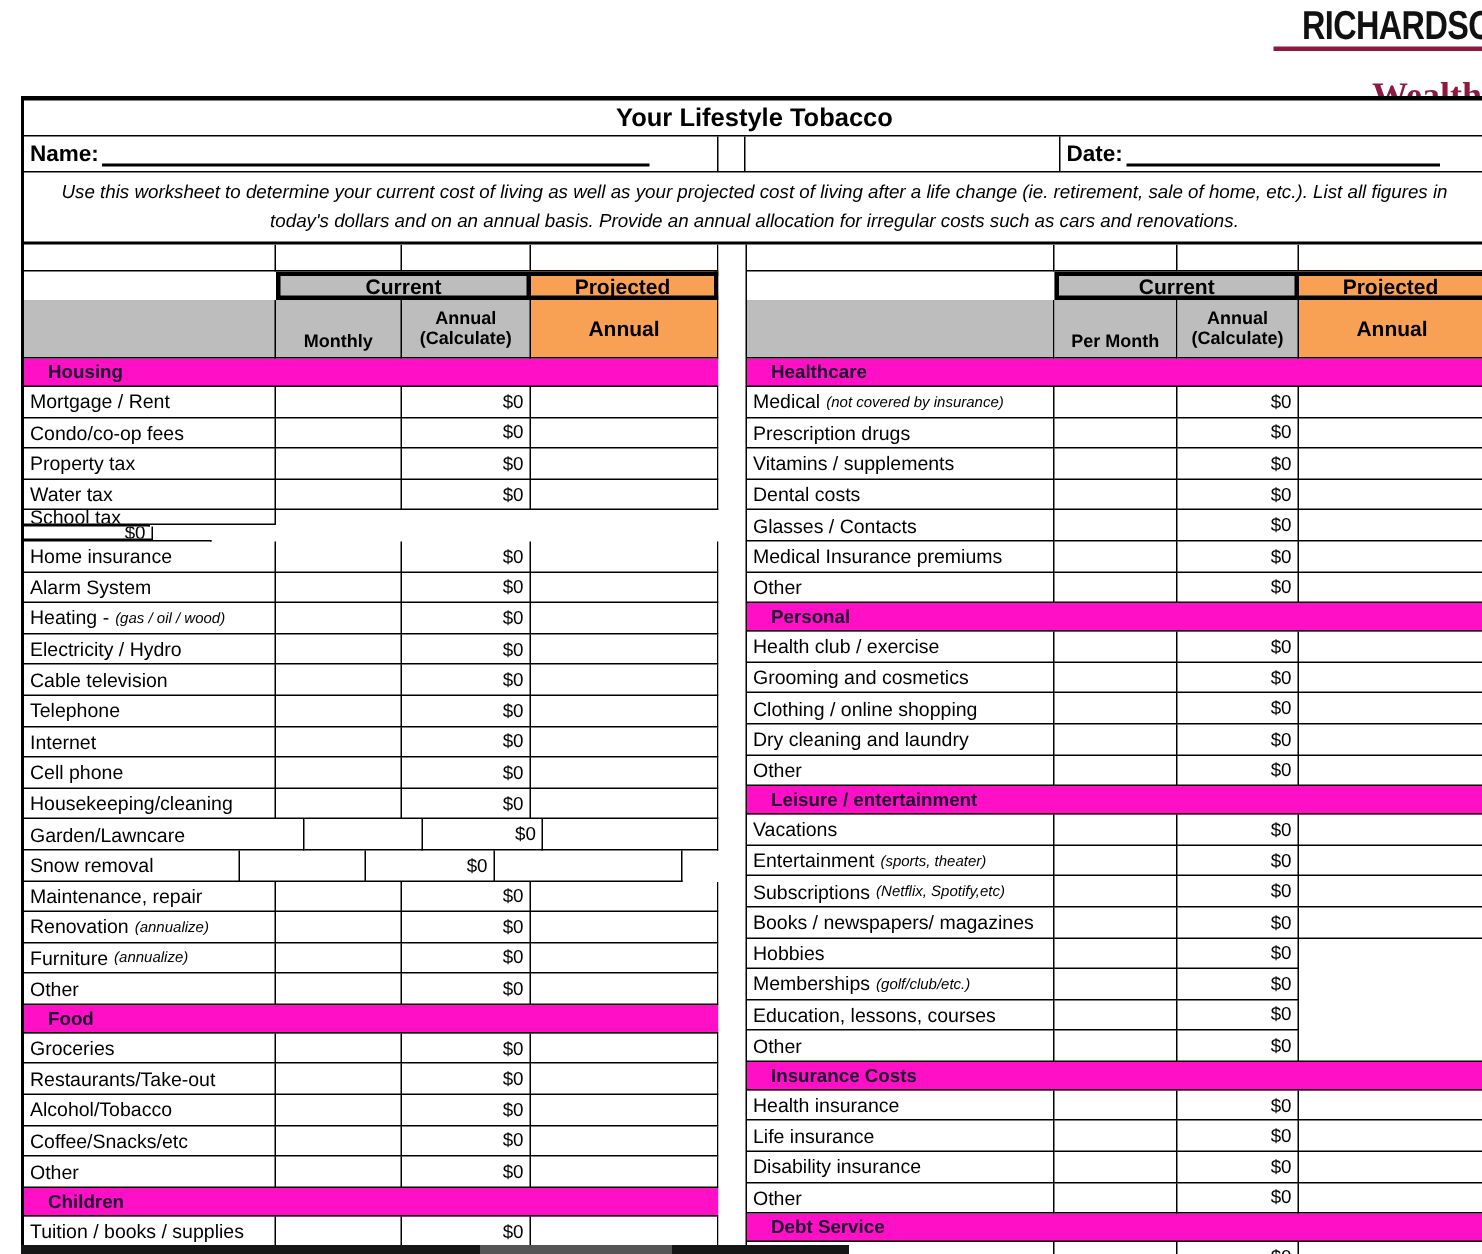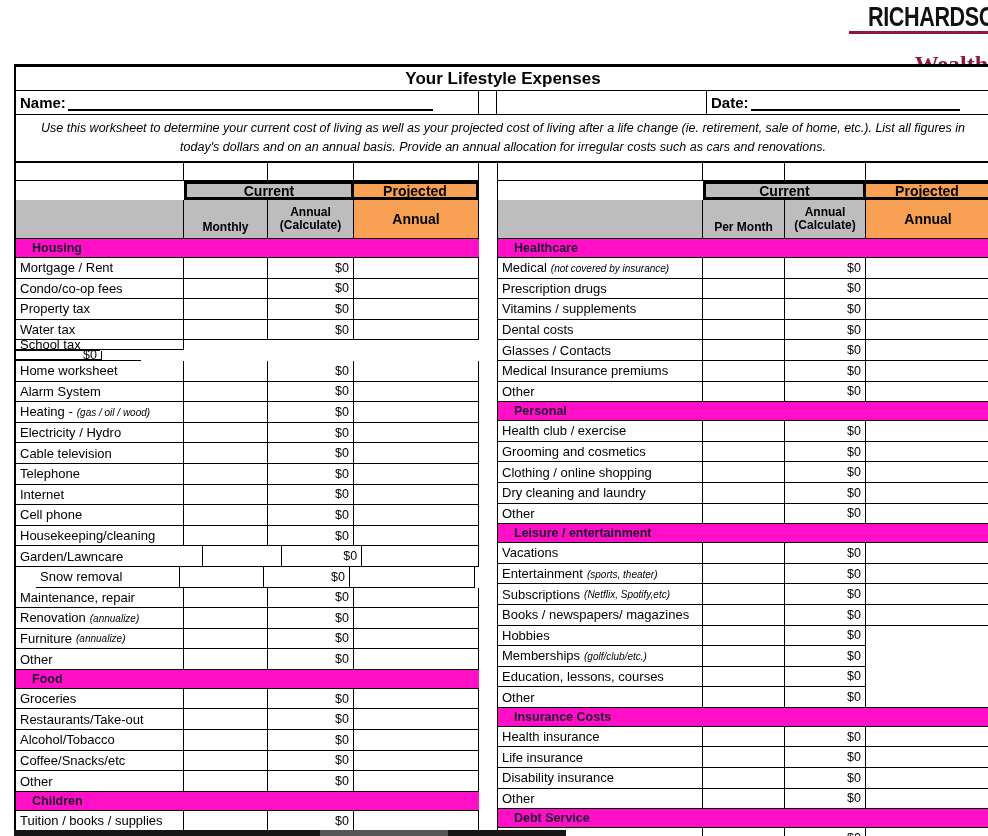--- a/index.html
+++ b/index.html
@@ -47,21 +47,21 @@
 <body style="--gray: #BDBDBD; --orange: #F8A054; --magenta: #FF10C6; --maroon: #8C1A3F;">
 
 <div class="logo">
   <div class="logo-top">RICHARDSON</div>
   <div class="logo-rule"></div>
   <div class="logo-bottom">Wealth</div>
 </div>
 
 <div class="sheet">
   <div class="title-row">
-    <span>Your Lifestyle Expenses</span>
+    <span>Your Lifestyle Tobacco</span>
   </div>
 
   <div class="name-row">
     <div class="ncell" style="width:463px;">
       <span class="lbl">Name:</span>
       <span class="fill-line" style="margin-right:45px;"></span>
     </div>
     <div class="ncell" style="width:18px;"></div>
     <div class="ncell" style="width:210px;"></div>
     <div class="ncell" style="width:283px;">
@@ -125,21 +125,21 @@
       <div class="row" style="height: 20.6px; flex-direction: column;">
         <div class="c labelcell" style="width: 168px;">
           <span>School tax</span>
         </div>
         <div class="c " style="width: 84px;"></div>
         <div class="c valcell" style="width: 86px;">$0</div>
         <div class="c " style="width: 125px;"></div>
       </div>
       <div class="row" style="height: 20.6px;">
         <div class="c labelcell" style="width: 168px;">
-          <span>Home worksheet</span>
+          <span>Home insurance</span>
         </div>
         <div class="c " style="width: 84px;"></div>
         <div class="c valcell" style="width: 86px;">$0</div>
         <div class="c " style="width: 125px;"></div>
       </div>
       <div class="row" style="height: 20.6px;">
         <div class="c labelcell" style="width: 168px;">
           <span>Alarm System</span>
         </div>
         <div class="c " style="width: 84px;"></div>
@@ -205,21 +205,21 @@
       </div>
       <div class="row" style="height: 20.6px;">
         <div class="c labelcell" style="width: 200px;">
           <span>Garden/Lawncare</span>
         </div>
         <div class="c " style="width: 84px;"></div>
         <div class="c valcell" style="width: 86px;">$0</div>
         <div class="c " style="width: 125px;"></div>
       </div>
       <div class="row" style="height: 20.6px;">
-        <div class="c labelcell" style="width: 144px; margin-left: 20px;">
+        <div class="c labelcell" style="width: 144px;">
           <span>Snow removal</span>
         </div>
         <div class="c " style="width: 84px;"></div>
         <div class="c valcell" style="width: 86px;">$0</div>
         <div class="c " style="width: 125px;"></div>
       </div>
       <div class="row" style="height: 20.6px;">
         <div class="c labelcell" style="width: 168px;">
           <span>Maintenance, repair</span>
         </div>

